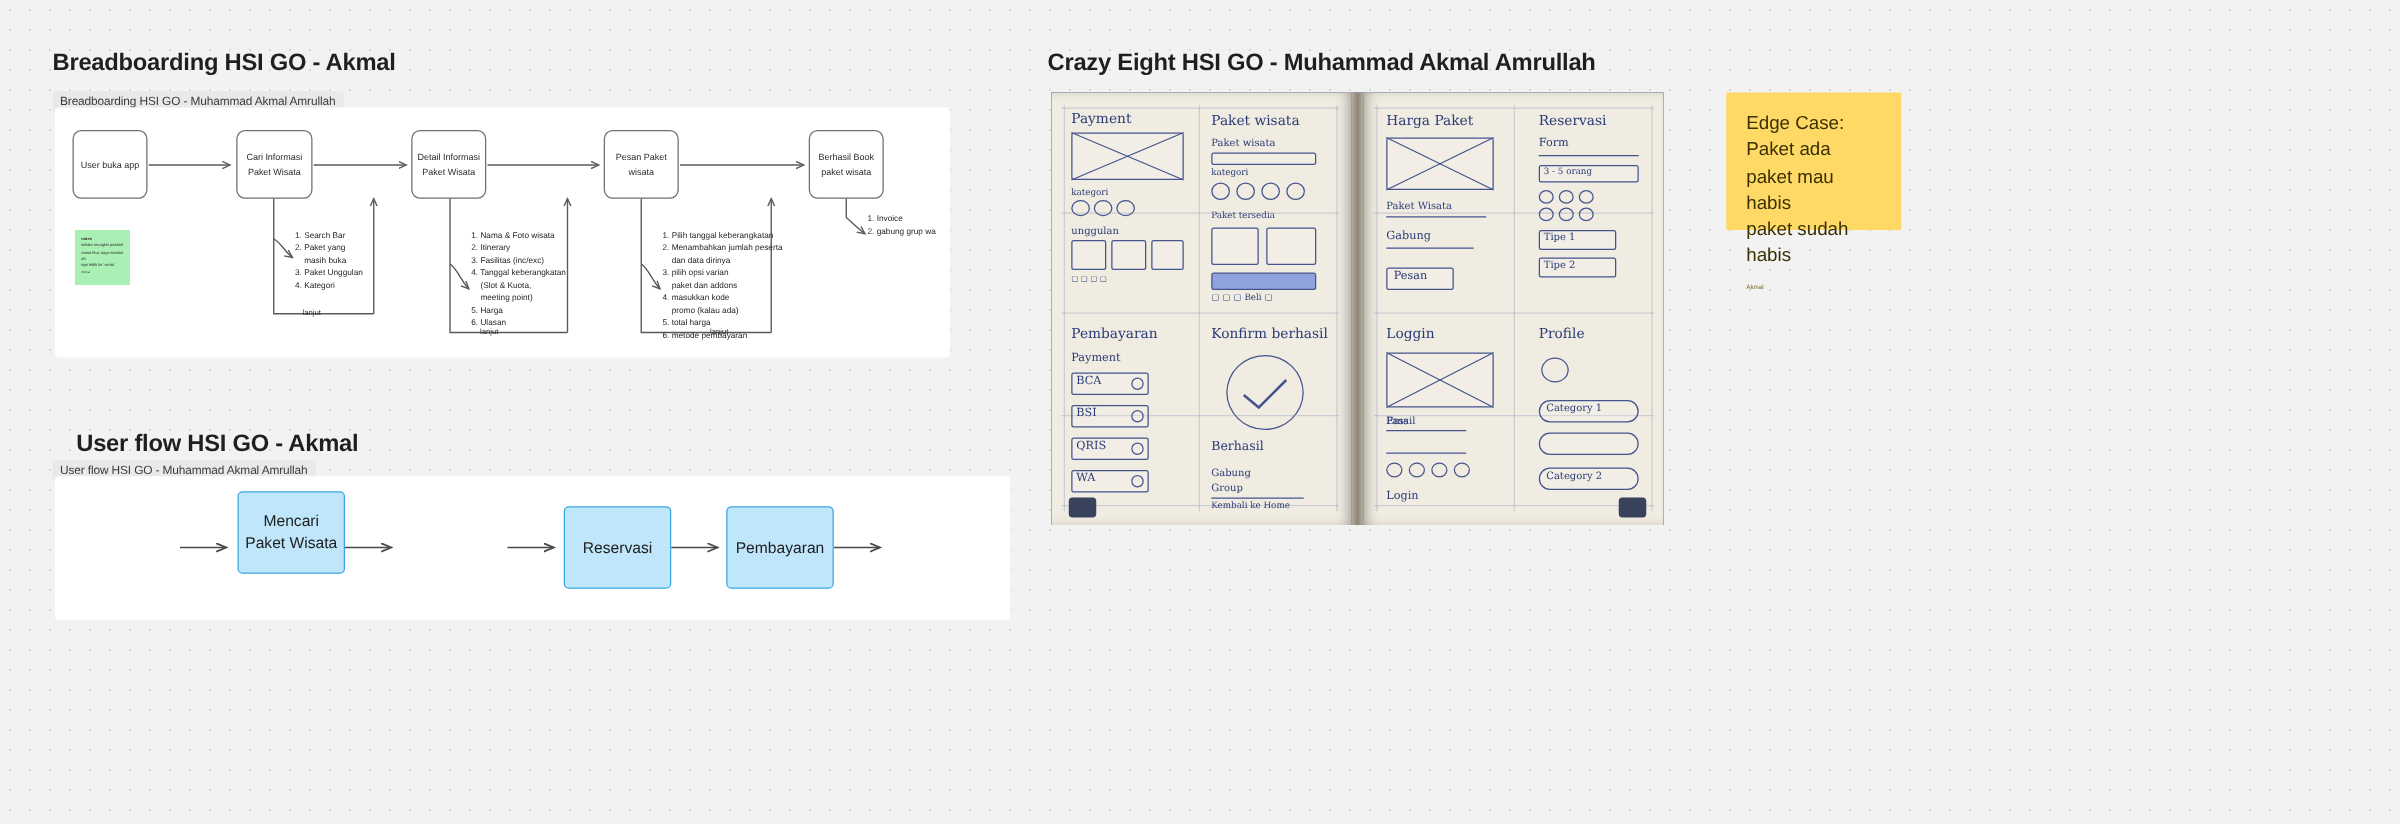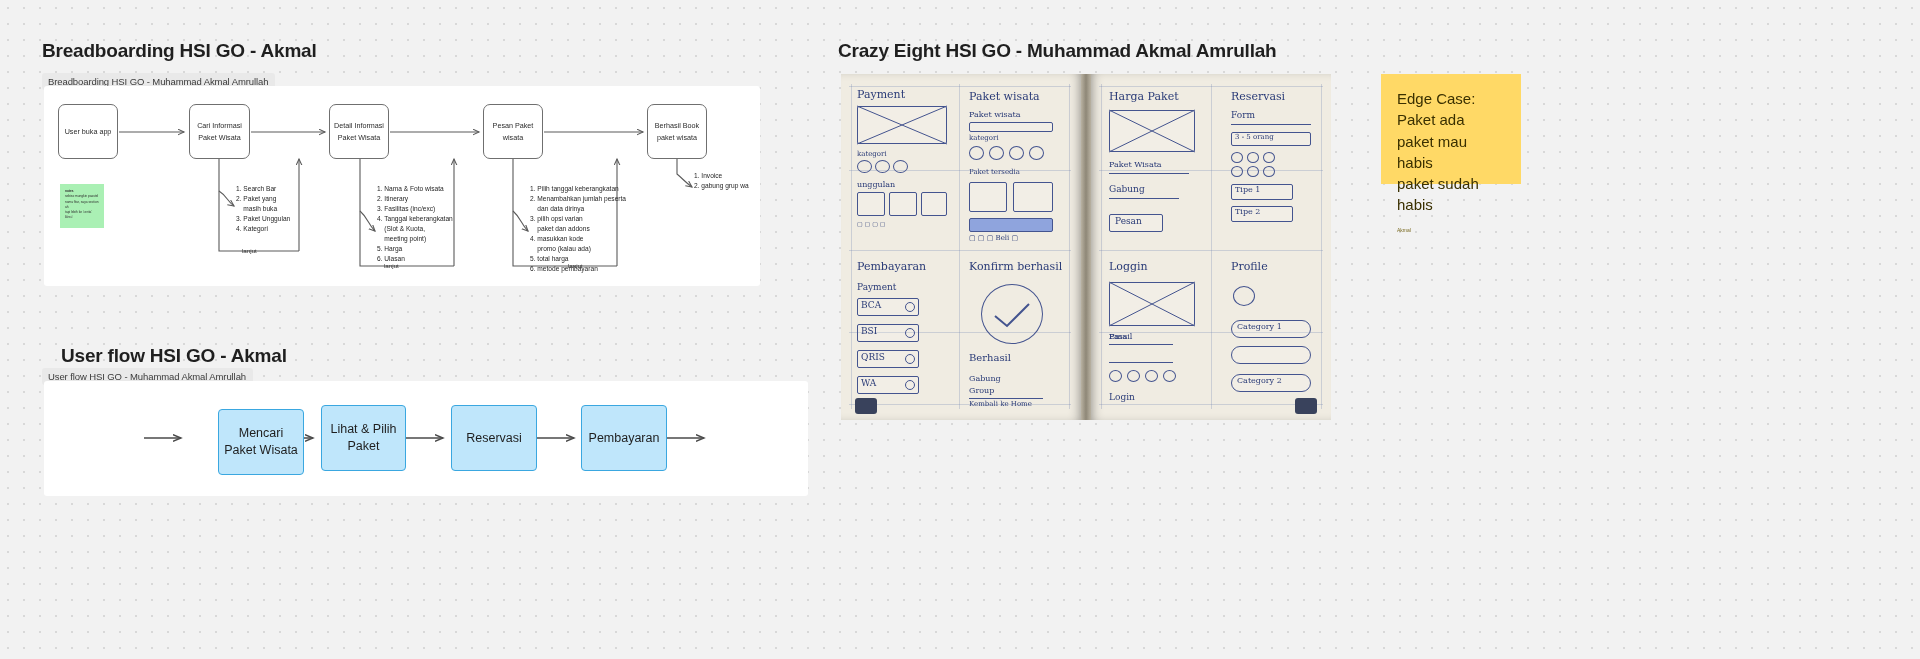--- a/index.html
+++ b/index.html
@@ -272,25 +272,22 @@
         <path d="M0,0.4 L6.2,3 L0,5.6" fill="none" stroke="#4a4a4a" stroke-width="1.1"></path>
       </marker>
     </defs>
     <line x1="100" y1="57" x2="137" y2="57" stroke="#4a4a4a" stroke-width="1.3" marker-end="url(#ah2)"></line>
     <line x1="232" y1="57" x2="269" y2="57" stroke="#4a4a4a" stroke-width="1.3" marker-end="url(#ah2)"></line>
     <line x1="362" y1="57" x2="399" y2="57" stroke="#4a4a4a" stroke-width="1.3" marker-end="url(#ah2)"></line>
     <line x1="493" y1="57" x2="530" y2="57" stroke="#4a4a4a" stroke-width="1.3" marker-end="url(#ah2)"></line>
     <line x1="623" y1="57" x2="660" y2="57" stroke="#4a4a4a" stroke-width="1.3" marker-end="url(#ah2)"></line>
   </svg>
 
-  <div class="uf-box uf-blue" style="left:146px; top:28px; width:86px; height:66px;margin-left:28px;">
+  <div class="uf-box uf-blue" style="left:146px; top:12px; width:86px; height:66px;">
       <span id="ufl1">Mencari<br>Paket Wisata</span>
-    </div>
-  <div class="uf-box uf-blue" style="left:277px; top:24px; width:85px; height:66px;">
-      <span id="ufl2">Lihat &amp; Pilih<br>Paket</span>
     </div>
   <div class="uf-box uf-blue" style="left:407px; top:24px; width:86px; height:66px;">
       <span id="ufl3">Reservasi</span>
     </div>
   <div class="uf-box uf-blue" style="left:537px; top:24px; width:86px; height:66px;">
       <span id="ufl4">Pembayaran</span>
     </div>
 </div>
 
 <div class="section-title" style="left:838px; top:40px;">Crazy Eight HSI GO - Muhammad Akmal Amrullah</div>

